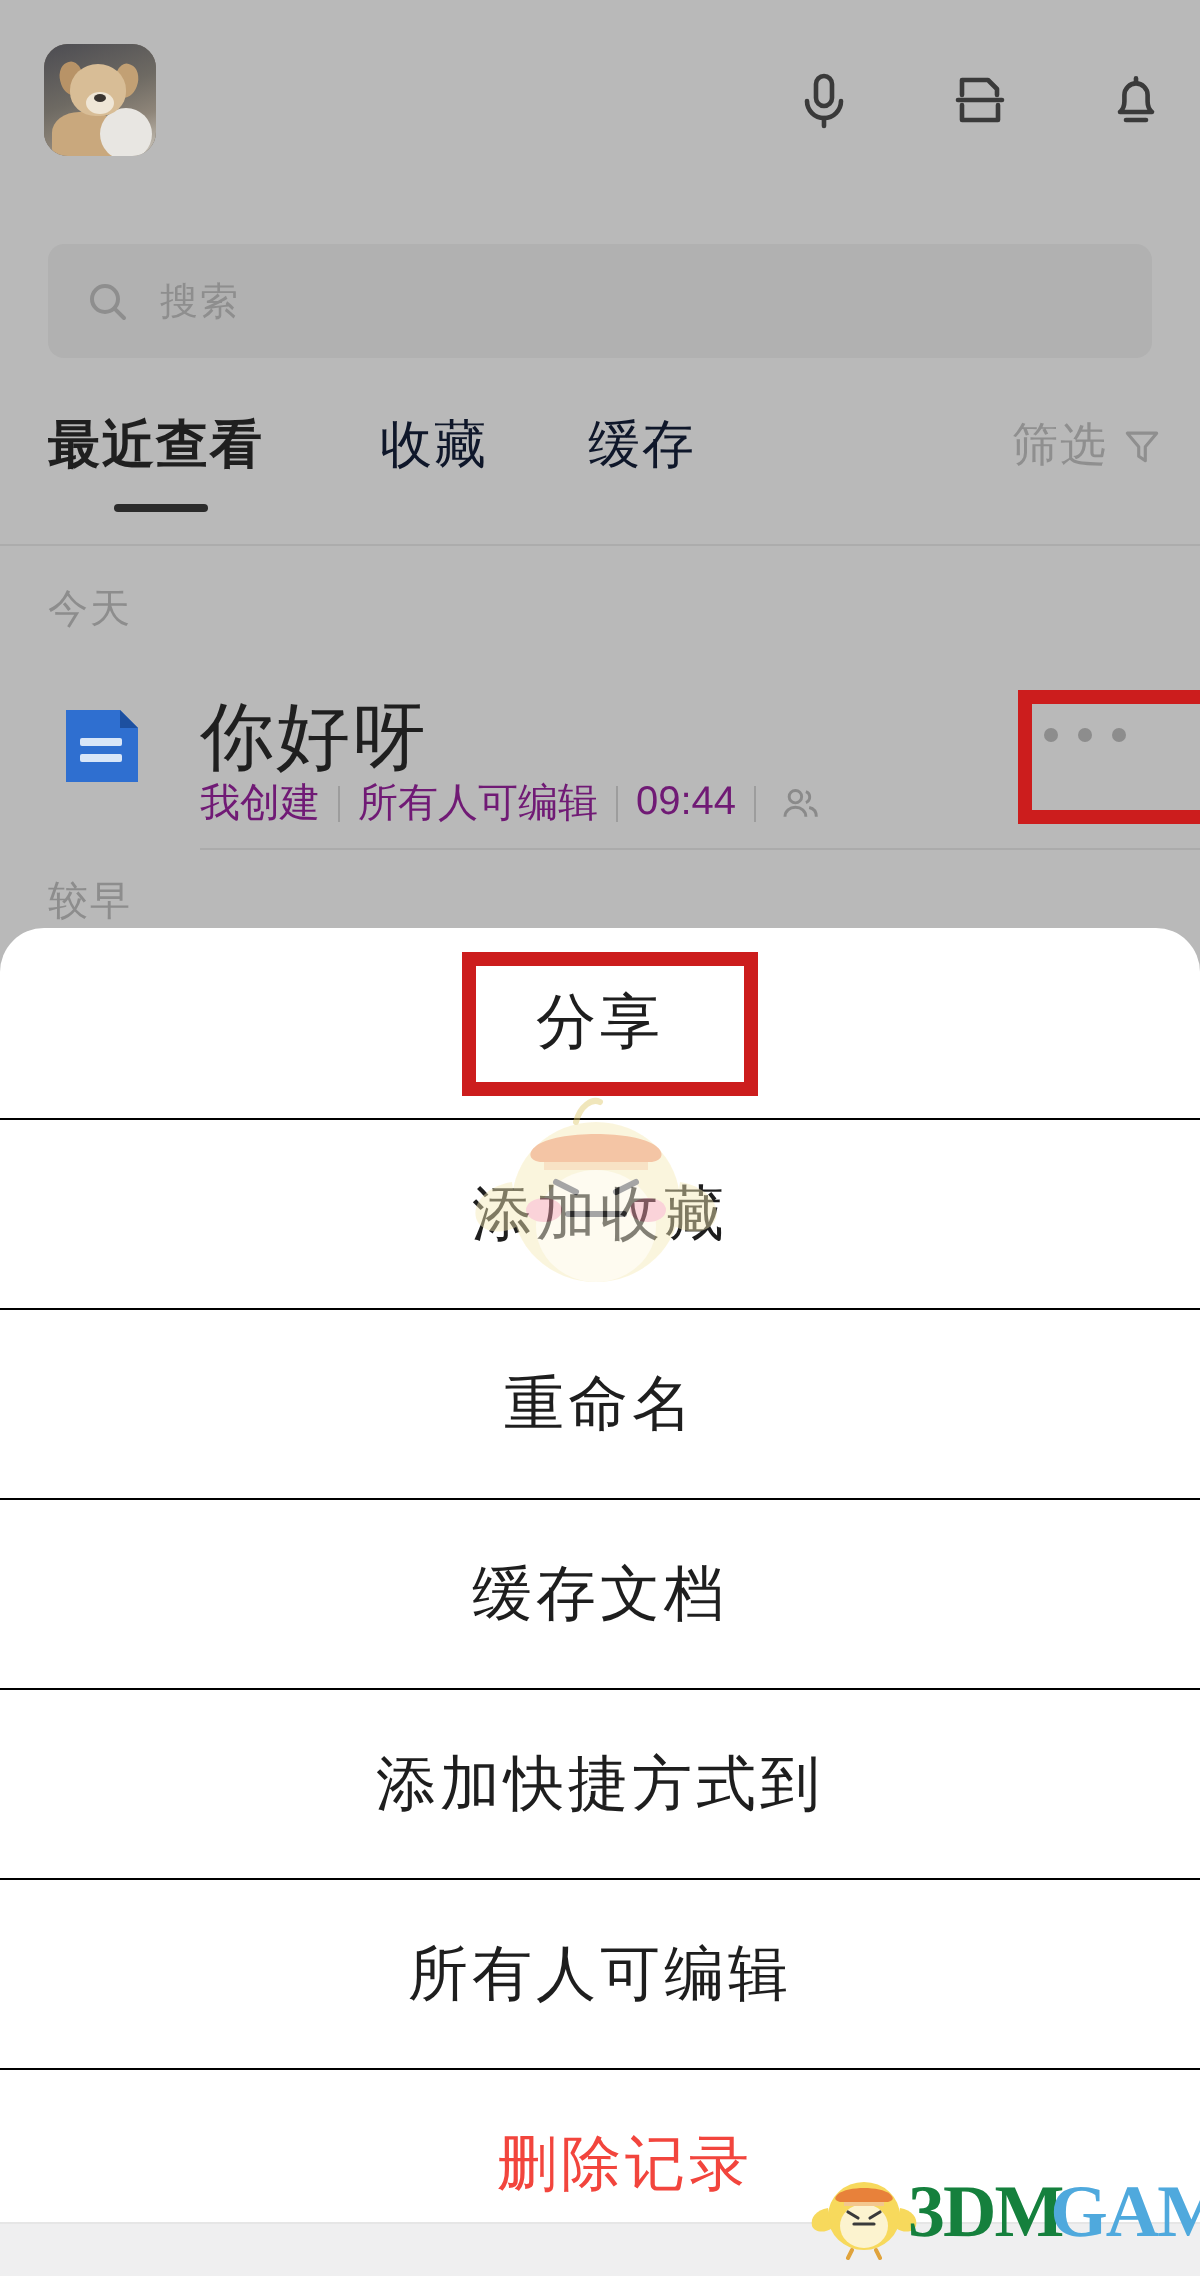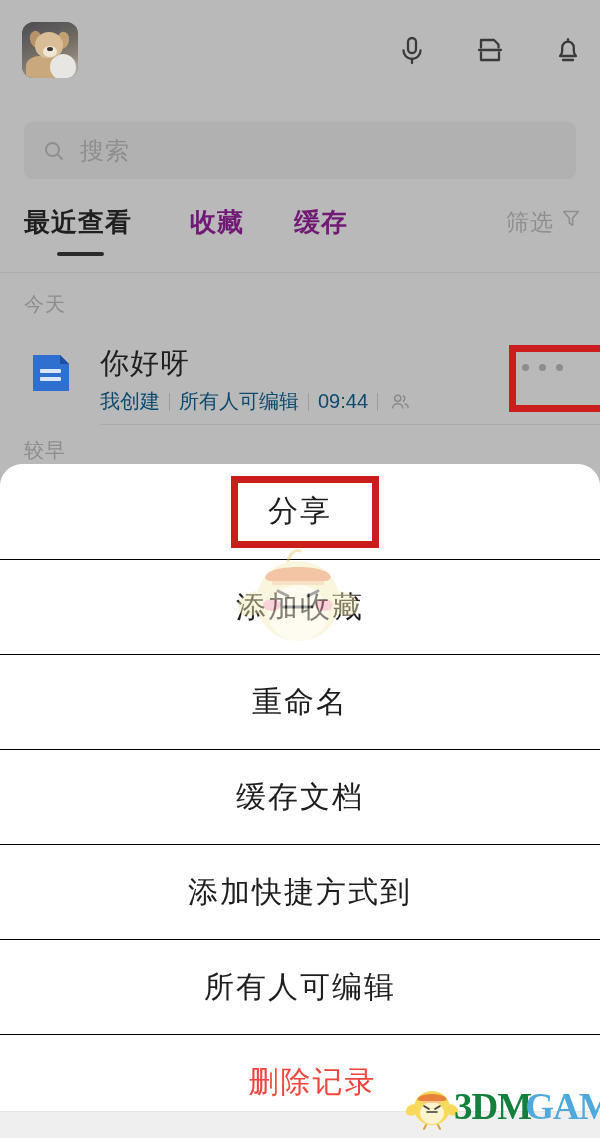--- a/index.html
+++ b/index.html
@@ -112,59 +112,58 @@
     display: flex;
     align-items: center;
   }
   #searchbox .s-icon {
     margin-left: 18px;
     width: 24px; height: 24px;
     display: block;
   }
   #searchbox .s-ph {
     margin-left: 14px;
-    font-size: 24px;
+    font-size: 19px;
     color: #8e8e8e;
     letter-spacing: 1px;
   }
 
   
   #tabs {
     position: absolute;
     left: 0; top: 205px;
     width: 600px; height: 70px;
   }
   .tab {
     position: absolute;
     top: 0;
     font-size: 26px;
-    color: #701a75;
+    color: #0f172a;
     letter-spacing: 1px;
     white-space: nowrap;
-    font-weight: bold;
   }
   .tab.active {
     color: #1f1f1f;
     font-weight: bold;
   }
   #tab-0 { left: 24px; }
   #tab-1 { left: 190px; }
   #tab-2 { left: 294px; }
   #tab-underline {
     position: absolute;
     left: 57px; top: 47px;
     width: 47px; height: 4px;
     background: #2b2b2b;
     border-radius: 2px;
   }
   #filter {
     position: absolute;
     right: 18px; top: 2px;
     display: flex;
-    align-items: flex-start;
+    align-items: center;
     gap: 6px;
   }
   #filter .f-label {
     font-size: 23px;
     color: #8f8f8f;
     letter-spacing: 1px;
   }
   #filter svg { display:block; width: 22px; height: 22px; }
 
   #tab-sep {
@@ -192,31 +191,31 @@
     width: 600px; height: 78px;
   }
   #doc-icon {
     position: absolute;
     left: 30px; top: 12px;
     width: 42px; height: 42px;
   }
   #doc-title {
     position: absolute;
     left: 100px; top: 4px;
-    font-size: 29px;
+    font-size: 37px;
     color: #1f1f1f;
     letter-spacing: 1px;
   }
   #doc-meta {
     position: absolute;
     left: 100px; top: 48px;
     display: flex;
     align-items: center;
     font-size: 20px;
-    color: #0c4a6e;
+    color: #701a75;
     white-space: nowrap;
   }
   #doc-meta .sep {
     display: inline-block;
     width: 1px; height: 18px;
     background: #9d9d9d;
     margin: 0 9px;
   }
   #doc-meta .grp-icon { display:block; width: 22px; height: 22px; margin-left: 2px; }
   #doc-dots {

